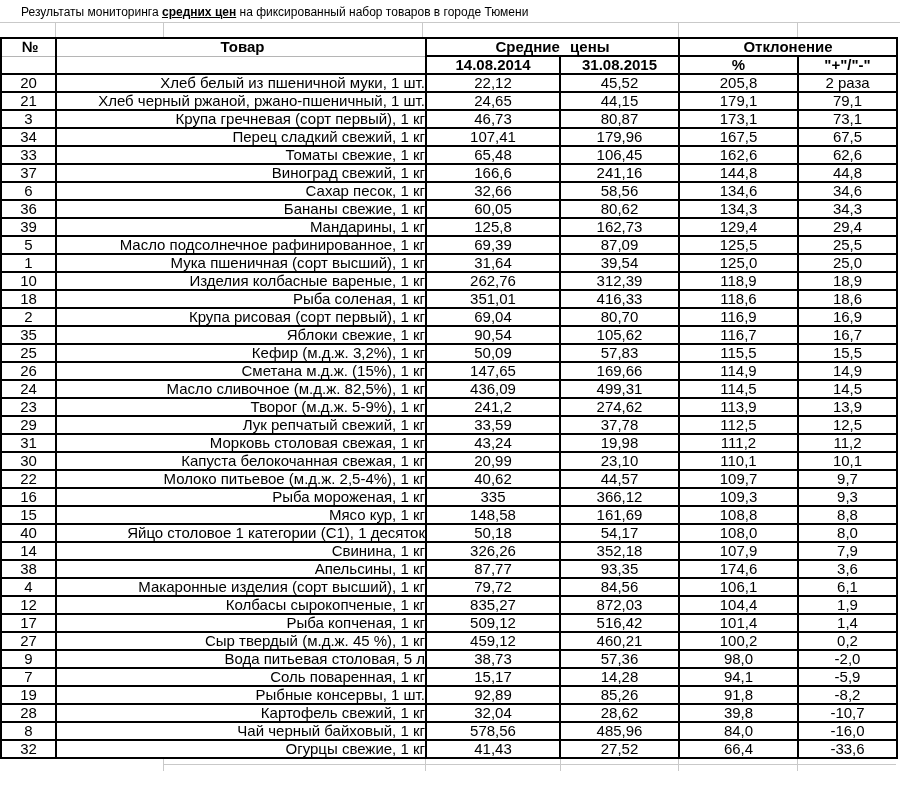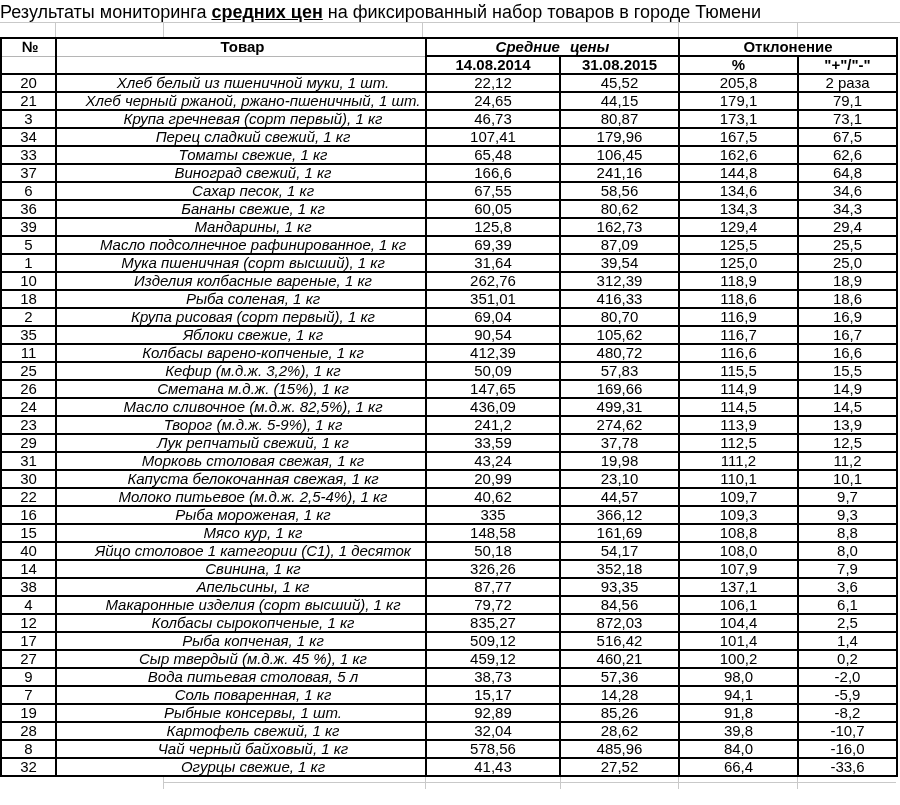--- a/index.html
+++ b/index.html
@@ -6,22 +6,22 @@
   html, body {
     margin: 0; padding: 0;
     width: 900px; height: 805px;
     background: #ffffff;
     color: #000000;
     font-family: "Liberation Sans", sans-serif;
     overflow: hidden;
   }
   .title {
     height: 22px;
-    padding: 3px 0 0 0;
-    font-size: 18px;
+    padding: 3px 0 0 21px;
+    font-size: 12px;
     line-height: 18px;
     white-space: nowrap;
   }
   .title .em { font-weight: bold; text-decoration: underline; }
 
   .gridstrip {
     position: relative;
     height: 15px;
     border-top: 1px solid #c9c9c9;
     width: 900px;
@@ -58,28 +58,28 @@
     text-align: center;
   }
   .price-table thead tr.sub th { height: 17px; }
   th.h-num, th.h-prod {
     text-align: left;
     padding-left: 3px;
     border-bottom: 1px solid #b5b5b5;
   }
   th.h-prod { }
   th.sub-empty { border-top: 1px solid #b5b5b5; }
-  th.h-avg { word-spacing: 6px; font-style: italic; }
+  th.h-avg { word-spacing: 6px; }
   .price-table td {
     height: 18px;
     font-size: 15px;
     line-height: 16px;
     text-align: center;
   }
-  td.c-prod { text-align: center; padding-left: 24px; font-style: italic; }
+  td.c-prod { text-align: right; padding-left: 24px; }
 </style>
 </head>
 <body>
 
 <div class="title"><span>Результаты мониторинга </span><span class="em">средних цен</span><span> на фиксированный набор товаров в городе Тюмени</span></div>
 
 <div class="gridstrip">
   <div class="v" style="left:55px"></div>
   <div class="v" style="left:163px"></div>
   <div class="v" style="left:422px"></div>
@@ -157,27 +157,27 @@
     <td class="c-val">162,6</td>
     <td class="c-val">62,6</td>
   </tr>
 
   <tr>
     <td class="c-num">37</td>
     <td class="c-prod">Виноград свежий, 1 кг</td>
     <td class="c-val">166,6</td>
     <td class="c-val">241,16</td>
     <td class="c-val">144,8</td>
-    <td class="c-val">64,8</td>
+    <td class="c-val">44,8</td>
   </tr>
 
   <tr>
     <td class="c-num">6</td>
     <td class="c-prod">Сахар песок, 1 кг</td>
-    <td class="c-val">67,55</td>
+    <td class="c-val">32,66</td>
     <td class="c-val">58,56</td>
     <td class="c-val">134,6</td>
     <td class="c-val">34,6</td>
   </tr>
 
   <tr>
     <td class="c-num">36</td>
     <td class="c-prod">Бананы свежие, 1 кг</td>
     <td class="c-val">60,05</td>
     <td class="c-val">80,62</td>
@@ -241,28 +241,20 @@
 
   <tr>
     <td class="c-num">35</td>
     <td class="c-prod">Яблоки свежие, 1 кг</td>
     <td class="c-val">90,54</td>
     <td class="c-val">105,62</td>
     <td class="c-val">116,7</td>
     <td class="c-val">16,7</td>
   </tr>
 
-  <tr>
-    <td class="c-num">11</td>
-    <td class="c-prod">Колбасы варено-копченые, 1 кг</td>
-    <td class="c-val">412,39</td>
-    <td class="c-val">480,72</td>
-    <td class="c-val">116,6</td>
-    <td class="c-val">16,6</td>
-  </tr>
 
 
   <tr>
     <td class="c-num">25</td>
     <td class="c-prod">Кефир (м.д.ж. 3,2%), 1 кг</td>
     <td class="c-val">50,09</td>
     <td class="c-val">57,83</td>
     <td class="c-val">115,5</td>
     <td class="c-val">15,5</td>
   </tr>
@@ -364,40 +356,40 @@
     <td class="c-val">352,18</td>
     <td class="c-val">107,9</td>
     <td class="c-val">7,9</td>
   </tr>
 
   <tr>
     <td class="c-num">38</td>
     <td class="c-prod">Апельсины, 1 кг</td>
     <td class="c-val">87,77</td>
     <td class="c-val">93,35</td>
-    <td class="c-val">137,1</td>
+    <td class="c-val">174,6</td>
     <td class="c-val">3,6</td>
   </tr>
 
   <tr>
     <td class="c-num">4</td>
     <td class="c-prod">Макаронные изделия (сорт высший), 1 кг</td>
     <td class="c-val">79,72</td>
     <td class="c-val">84,56</td>
     <td class="c-val">106,1</td>
     <td class="c-val">6,1</td>
   </tr>
 
   <tr>
     <td class="c-num">12</td>
     <td class="c-prod">Колбасы сырокопченые, 1 кг</td>
     <td class="c-val">835,27</td>
     <td class="c-val">872,03</td>
     <td class="c-val">104,4</td>
-    <td class="c-val">2,5</td>
+    <td class="c-val">1,9</td>
   </tr>
 
   <tr>
     <td class="c-num">17</td>
     <td class="c-prod">Рыба копченая, 1 кг</td>
     <td class="c-val">509,12</td>
     <td class="c-val">516,42</td>
     <td class="c-val">101,4</td>
     <td class="c-val">1,4</td>
   </tr>

